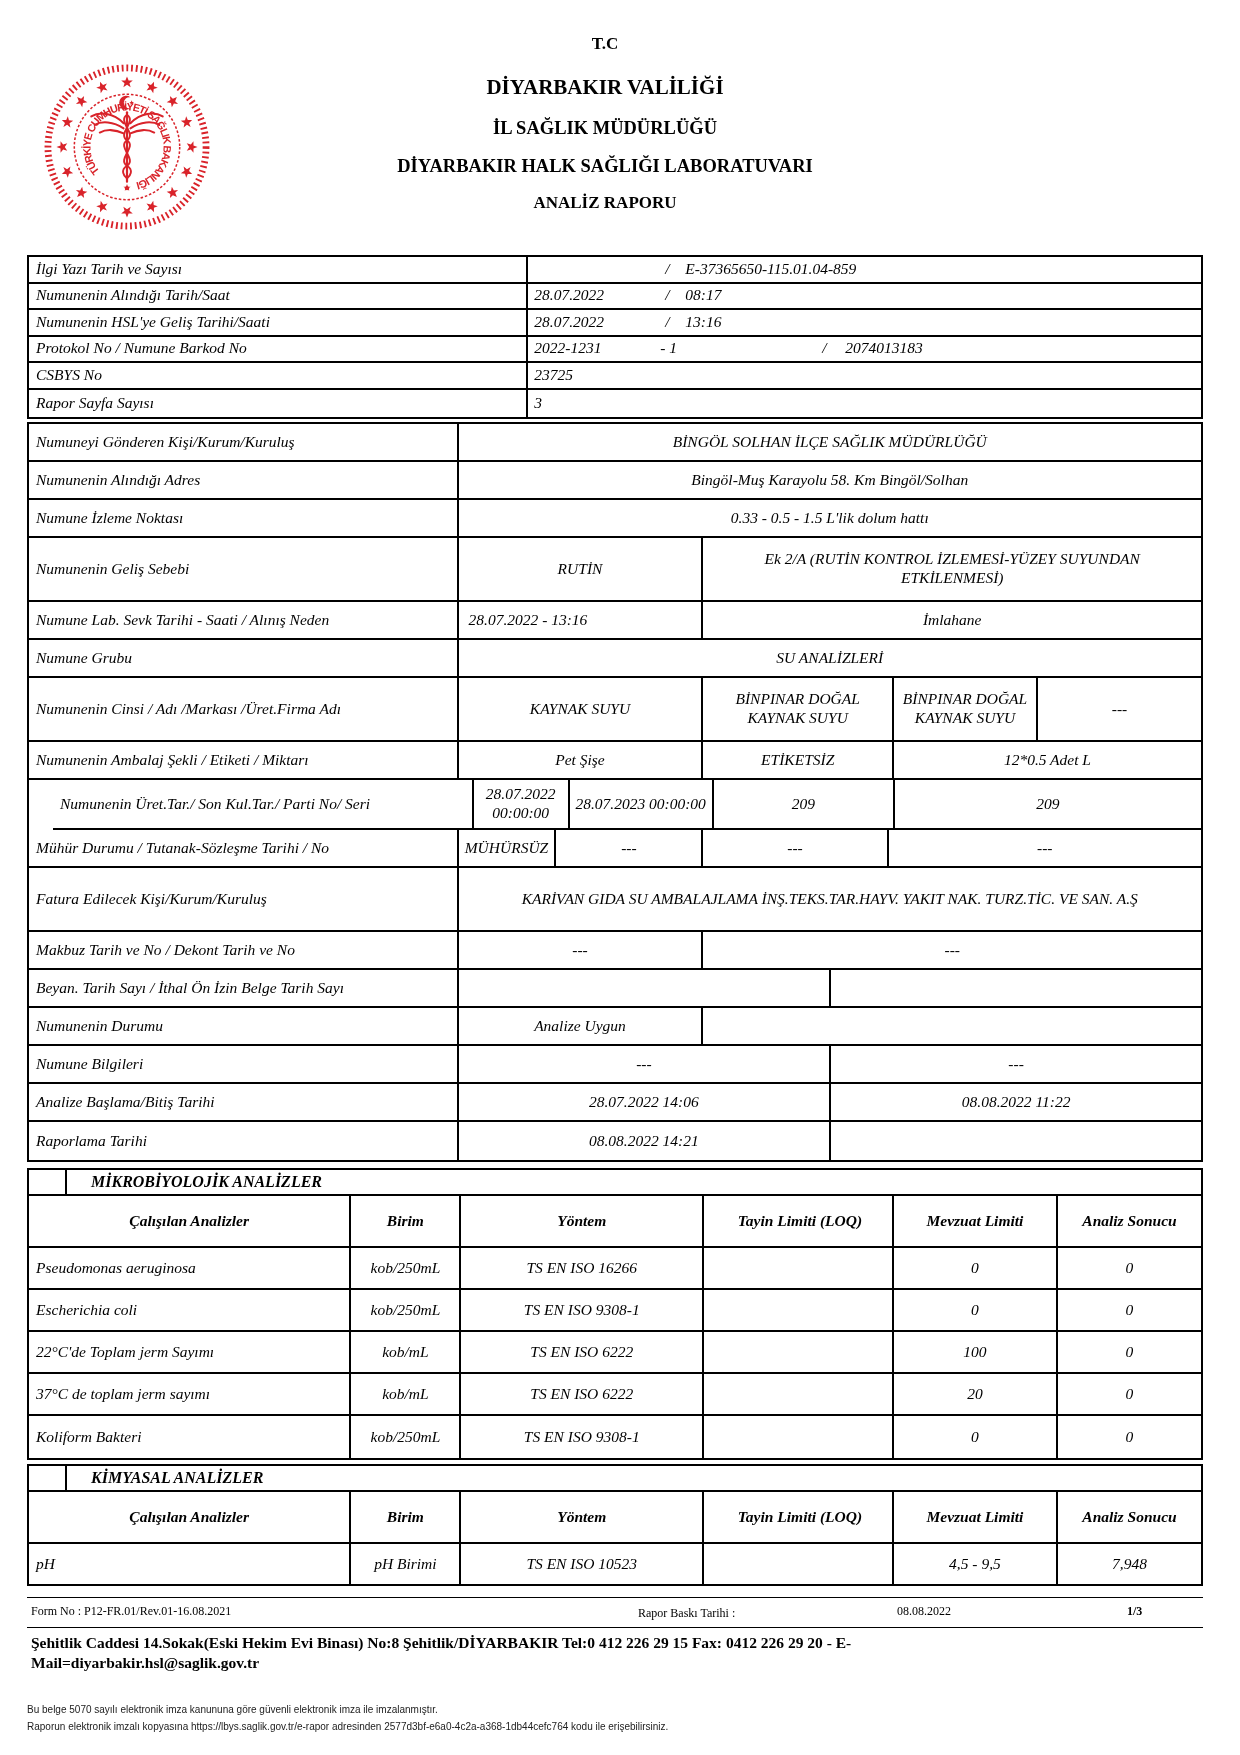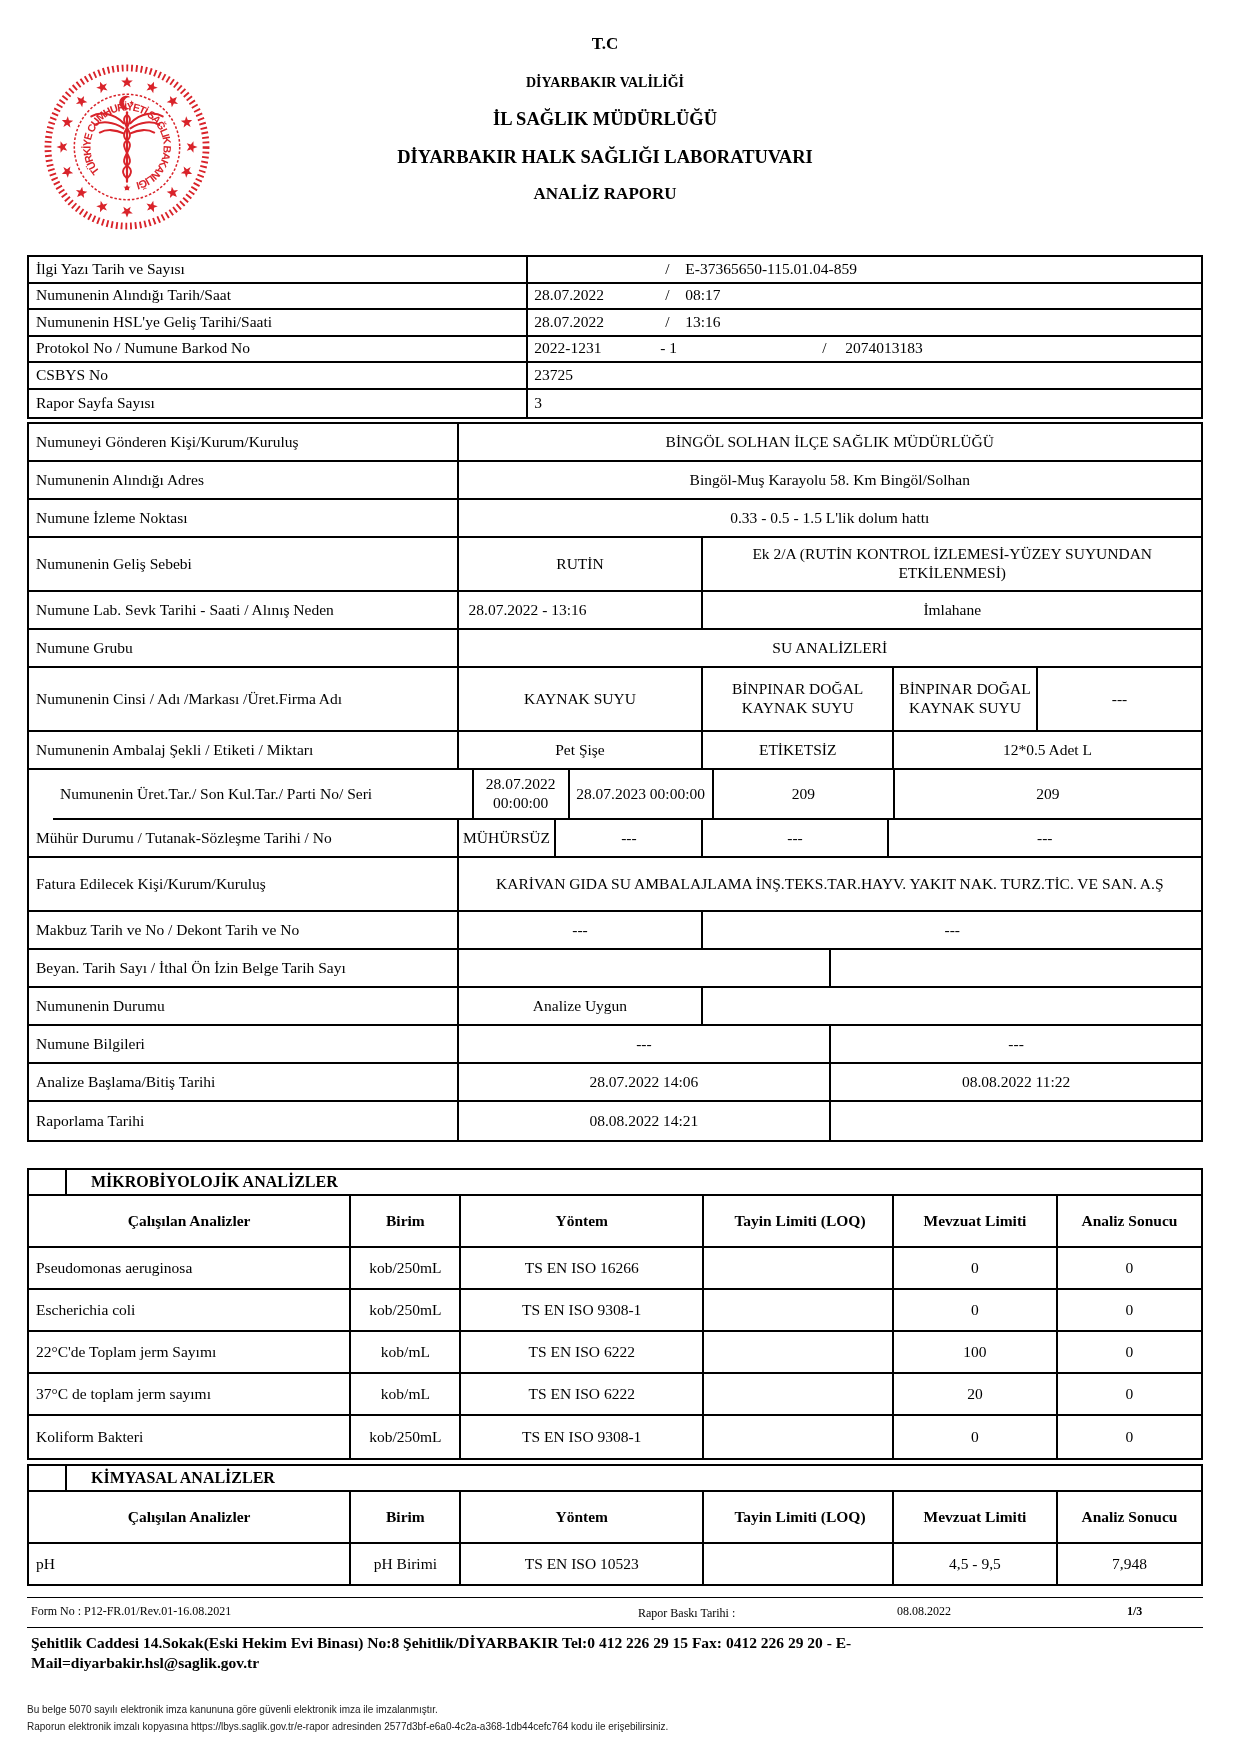--- a/index.html
+++ b/index.html
@@ -5,48 +5,48 @@
   * { margin:0; padding:0; box-sizing:border-box; }
   html,body { background:#fff; }
   .page {
     position:relative; width:1240px; height:1755px; background:#ffffff;
     font-family:"Liberation Serif", serif; color:#000;
   }
   
   .hdr { position:absolute; top:34px; left:0; right:30px; text-align:center; }
   .hl { font-weight:bold; }
   .hl1 { font-size:17px; margin-bottom:21px; }
-  .hl2 { font-size:14px; margin-bottom:18px; }
+  .hl2 { font-size:21px; margin-bottom:18px; }
   .hl3 { font-size:18.5px; margin-bottom:17px; }
   .hl4 { font-size:18.5px; margin-bottom:16px; }
   .hl5 { font-size:17px; }
   .logo { position:absolute; left:42px; top:62px; }
   
   .tbl { position:absolute; left:27px; width:1176px; border:2px solid #000; background:#fff; }
-  .row { display:flex; align-items:stretch; border-bottom:2px solid #000; }
+  .row { display:flex; align-items:stretch; border-bottom:2px solid #000;font-style:italic; }
   .row:last-child { border-bottom:none; }
   .c { border-right:2px solid #000; display:flex; align-items:center; justify-content:center;
        text-align:center; font-size:15.5px; line-height:1.22; padding:1px 4px; }
   .c:last-child { border-right:none; }
   .lab { justify-content:flex-start; text-align:left; padding-left:7px; }
   
   .t1 { top:255px; }
   .t1 .row { height:26.5px; }
   .t1 .row:last-child { height:27px; }
   .w-lab1 { width:42.6%; }
   .w-val1 { width:57.4%; justify-content:flex-start; text-align:left; padding-left:6px; }
   .iv { display:inline-block; white-space:nowrap; }
   .iv1 { width:131px; } .isep { width:20px; } .iv1b { width:126px; } .ip2 { width:162px; } .isep2 { width:23px; }
   
   .t2 { top:422px; }
   .w-lab { width:36.65%; }
   .wa { width:20.9%; }  .wb { width:16.25%; } .wc { width:12.3%; }  .wd { width:13.9%; }
   .we { width:42.45%; } .wf { width:63.35%; } .wg { width:8.35%; }  .wh { width:12.55%; }
   .wi { width:15.8%; }  .wj { width:26.65%; } .wk { width:31.8%; }  .wm { width:31.55%; }
-  .h38 { height:38px; } .h54 { height:54px; } .h64 { height:64px; } .h50 { height:50px;margin-left:24px; }
+  .h38 { height:38px; } .h54 { height:64px; } .h64 { height:64px; } .h50 { height:50px;margin-left:24px; }
   .leftval { justify-content:flex-start; text-align:left; padding-left:10px; }
   .mw460 span { max-width:460px; display:block; }
   .mw700 span { max-width:700px; display:block; }
   
   .t3 { top:1168px; }
   .t4 { top:1464px; }
   .att { height:26px; }
   .att .spacer { width:38px; }
   .att .title { flex:1; justify-content:flex-start; font-weight:bold; font-size:16px; padding-left:24px; }
   .ath { height:52px; font-weight:bold; }

